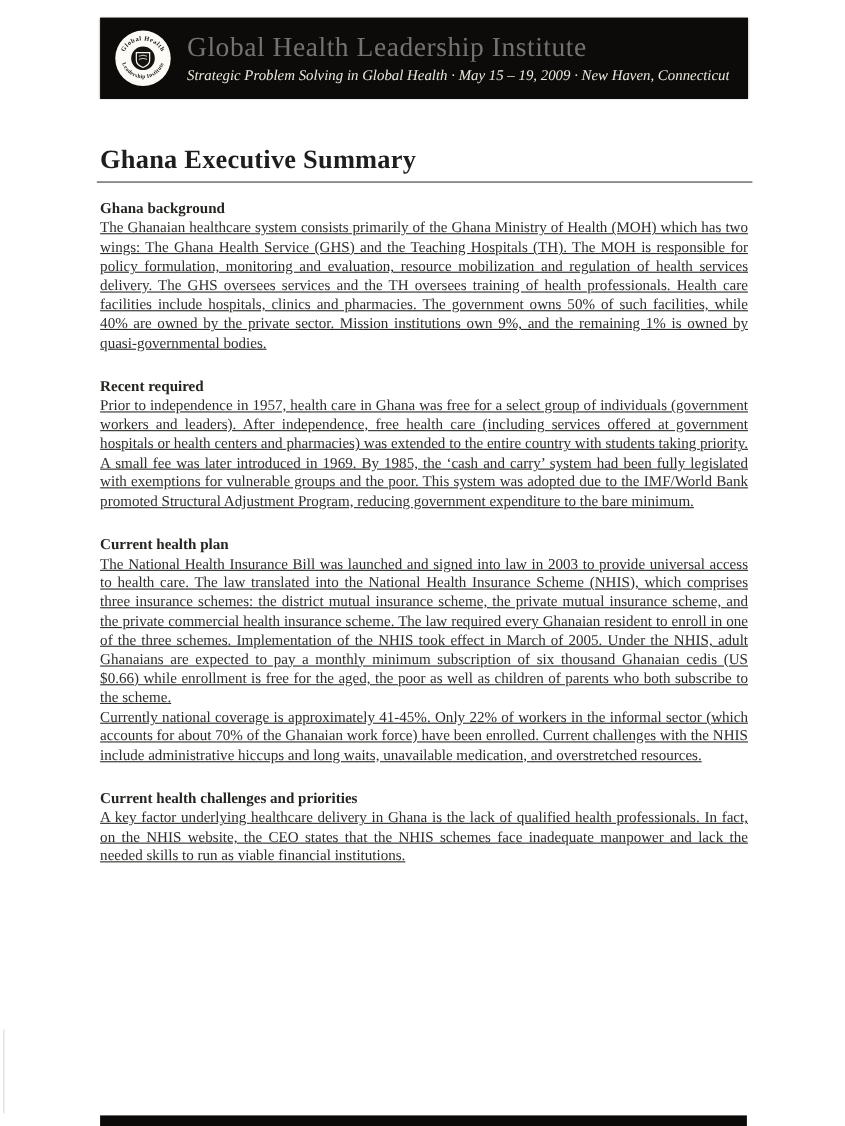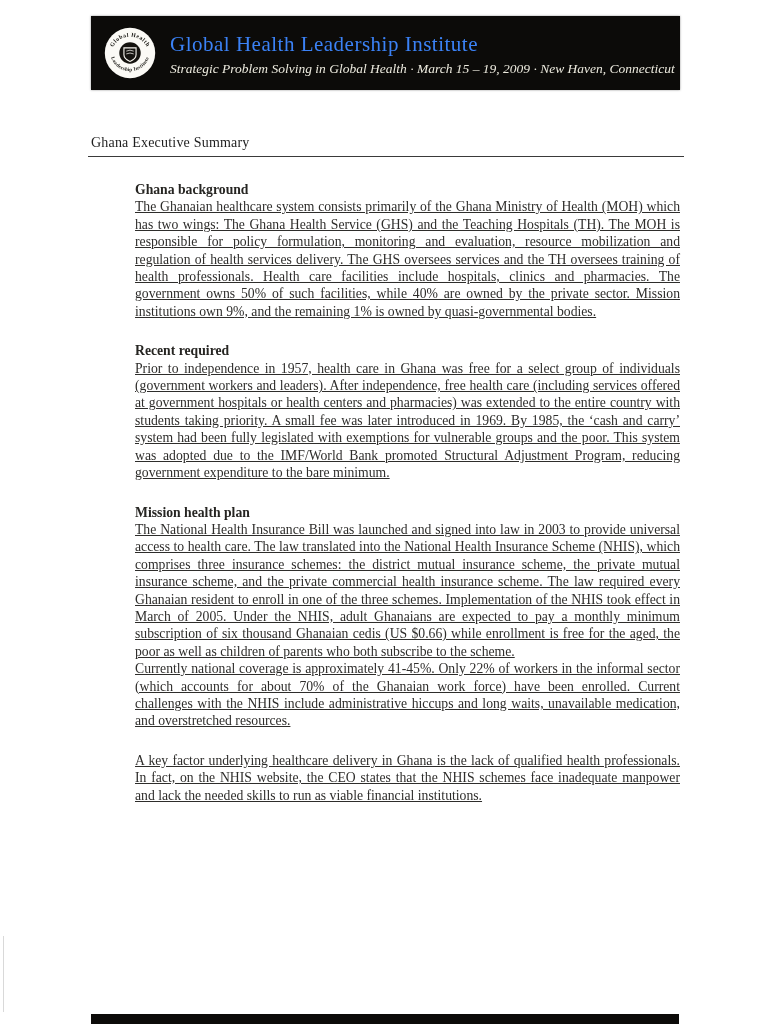--- a/index.html
+++ b/index.html
@@ -35,63 +35,63 @@
     margin-left: 11px;
     width: 56px;
     height: 56px;
   }
   .banner-text {
     margin-left: 12px;
     color: #f3f0e9;
     overflow: hidden;
   }
   .banner-title {
-    font-size: 21px;
+    font-size: 25px;
     line-height: 30px;
     letter-spacing: 0.5px;
     white-space: nowrap;
-    color: #3b82f6;
+    color: #737373;
   }
   .banner-subtitle {
     font-size: 13.5px;
     line-height: 16px;
     font-style: italic;
     white-space: nowrap;
     color: #eceade;
     margin-top: 2px;
   }
 
   
   .doc-title-wrap {
     position: absolute;
     left: 88px;
     top: 133px;
     width: 596px;
     border-bottom: 1.5px solid #3a3a3a;
     padding-bottom: 5px;
   }
   .doc-title {
-    font-size: 14px;
-    font-weight: normal;
+    font-size: 24px;
+    font-weight: bold;
     color: #1e1e1e;
     letter-spacing: 0.2px;
     padding-left: 3px;
   }
 
   
   .doc-body {
     position: absolute;
     left: 91px;
     top: 181px;
     width: 589px;
     color: #2e2d2b;
     font-size: 13.7px;
     line-height: 17.4px;
   }
-  .section { margin-top: 22px; margin-left: 44px; }
+  .section { margin-top: 22px; }
   .section:first-child { margin-top: 0; }
   .section-heading {
     font-weight: bold;
     color: #262522;
   }
   .section p {
     margin: 0;
     text-align: justify;
     text-decoration: underline;
   }
@@ -133,47 +133,48 @@
       </text>
       <text font-size="5.4" font-family="Liberation Serif, serif" font-weight="bold" fill="#14130f" letter-spacing="0.3">
         <textPath href="#arcBottom" startOffset="50%" text-anchor="middle">Leadership Institute</textPath>
       </text>
       <circle cx="30" cy="30" r="11.5" fill="#15130f"></circle>
       <path d="M 23.5,24.5 h 13 v 7.5 q 0,4.5 -6.5,7 q -6.5,-2.5 -6.5,-7 z" fill="none" stroke="#f7f5ef" stroke-width="1.2"></path>
       <path d="M 26,28 q 4,-2 8,0 M 26,31 q 4,-2 8,0" fill="none" stroke="#f7f5ef" stroke-width="0.8"></path>
     </svg>
     <div class="banner-text">
       <div class="banner-title">Global Health Leadership Institute</div>
-      <div class="banner-subtitle">Strategic Problem Solving in Global Health  ·  March 15 – 19, 2009  ·  New Haven, Connecticut</div>
+      <div class="banner-subtitle">Strategic Problem Solving in Global Health  ·  May 15 – 19, 2009  ·  New Haven, Connecticut</div>
     </div>
   </div>
 
   <div class="doc-title-wrap">
     <span class="doc-title">Ghana Executive Summary</span>
   </div>
 
   <div class="doc-body">
 
     <div class="section">
       <div class="section-heading">Ghana background</div>
       <p>The Ghanaian healthcare system consists primarily of the Ghana Ministry of Health (MOH) which has two wings: The Ghana Health Service (GHS) and the Teaching Hospitals (TH). The MOH is responsible for policy formulation, monitoring and evaluation, resource mobilization and regulation of health services delivery. The GHS oversees services and the TH oversees training of health professionals. Health care facilities include hospitals, clinics and pharmacies. The government owns 50% of such facilities, while 40% are owned by the private sector. Mission institutions own 9%, and the remaining 1% is owned by quasi-governmental bodies.</p>
     </div>
 
     <div class="section">
       <div class="section-heading">Recent required</div>
       <p>Prior to independence in 1957, health care in Ghana was free for a select group of individuals (government workers and leaders). After independence, free health care (including services offered at government hospitals or health centers and pharmacies) was extended to the entire country with students taking priority. A small fee was later introduced in 1969. By 1985, the ‘cash and carry’ system had been fully legislated with exemptions for vulnerable groups and the poor. This system was adopted due to the IMF/World Bank promoted Structural Adjustment Program, reducing government expenditure to the bare minimum.</p>
     </div>
 
     <div class="section">
-      <div class="section-heading">Mission health plan</div>
+      <div class="section-heading">Current health plan</div>
       <p>The National Health Insurance Bill was launched and signed into law in 2003 to provide universal access to health care. The law translated into the National Health Insurance Scheme (NHIS), which comprises three insurance schemes: the district mutual insurance scheme, the private mutual insurance scheme, and the private commercial health insurance scheme. The law required every Ghanaian resident to enroll in one of the three schemes. Implementation of the NHIS took effect in March of 2005.  Under the NHIS, adult Ghanaians are expected to pay a monthly minimum subscription of six thousand Ghanaian cedis (US $0.66) while enrollment is free for the aged, the poor as well as children of parents who both subscribe to the scheme.</p>
       <p>Currently national coverage is approximately 41-45%. Only 22% of workers in the informal sector (which accounts for about 70% of the Ghanaian work force) have been enrolled.  Current challenges with the NHIS include administrative hiccups and long waits, unavailable medication, and overstretched resources.</p>
     </div>
 
     <div class="section">
+      <div class="section-heading">Current health challenges and priorities</div>
       <p>A key factor underlying healthcare delivery in Ghana is the lack of qualified health professionals.  In fact, on the NHIS website, the CEO states that the NHIS schemes face inadequate manpower and lack the needed skills to run as viable financial institutions.</p>
     </div>
 
   </div>
 
   <div class="scan-artifact"></div>
   <div class="footer-bar"></div>
 
 </div>
 

